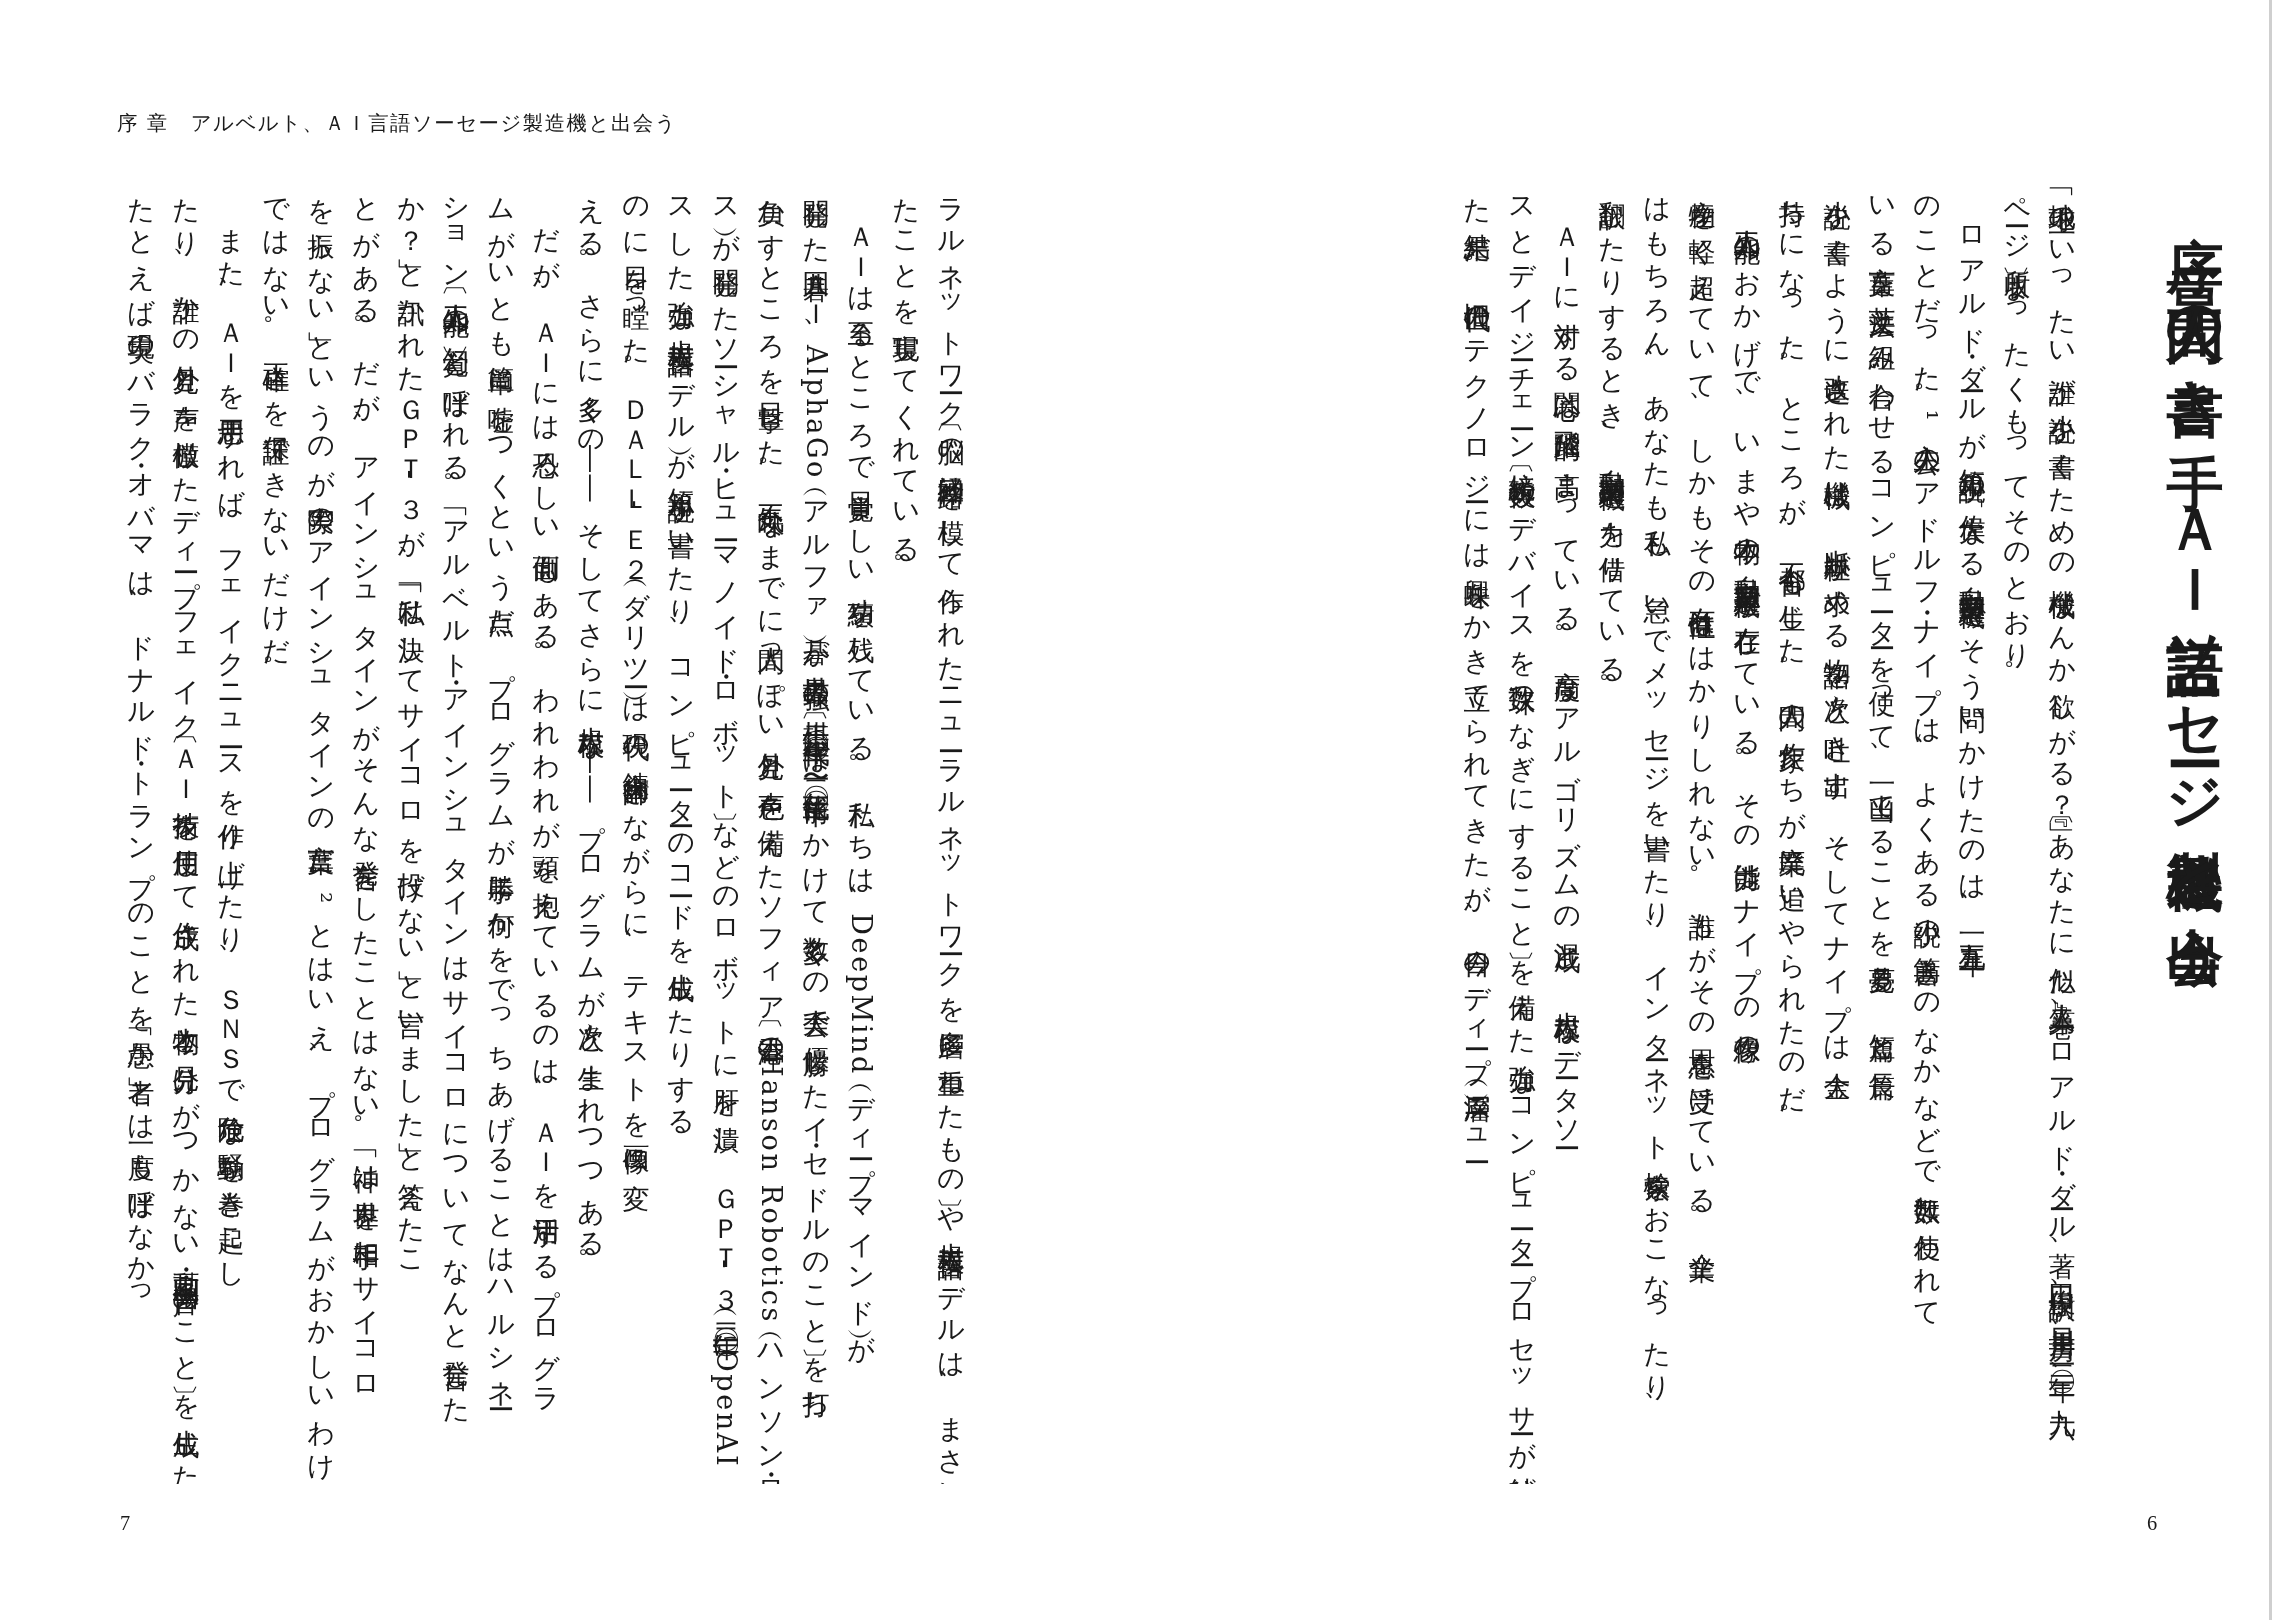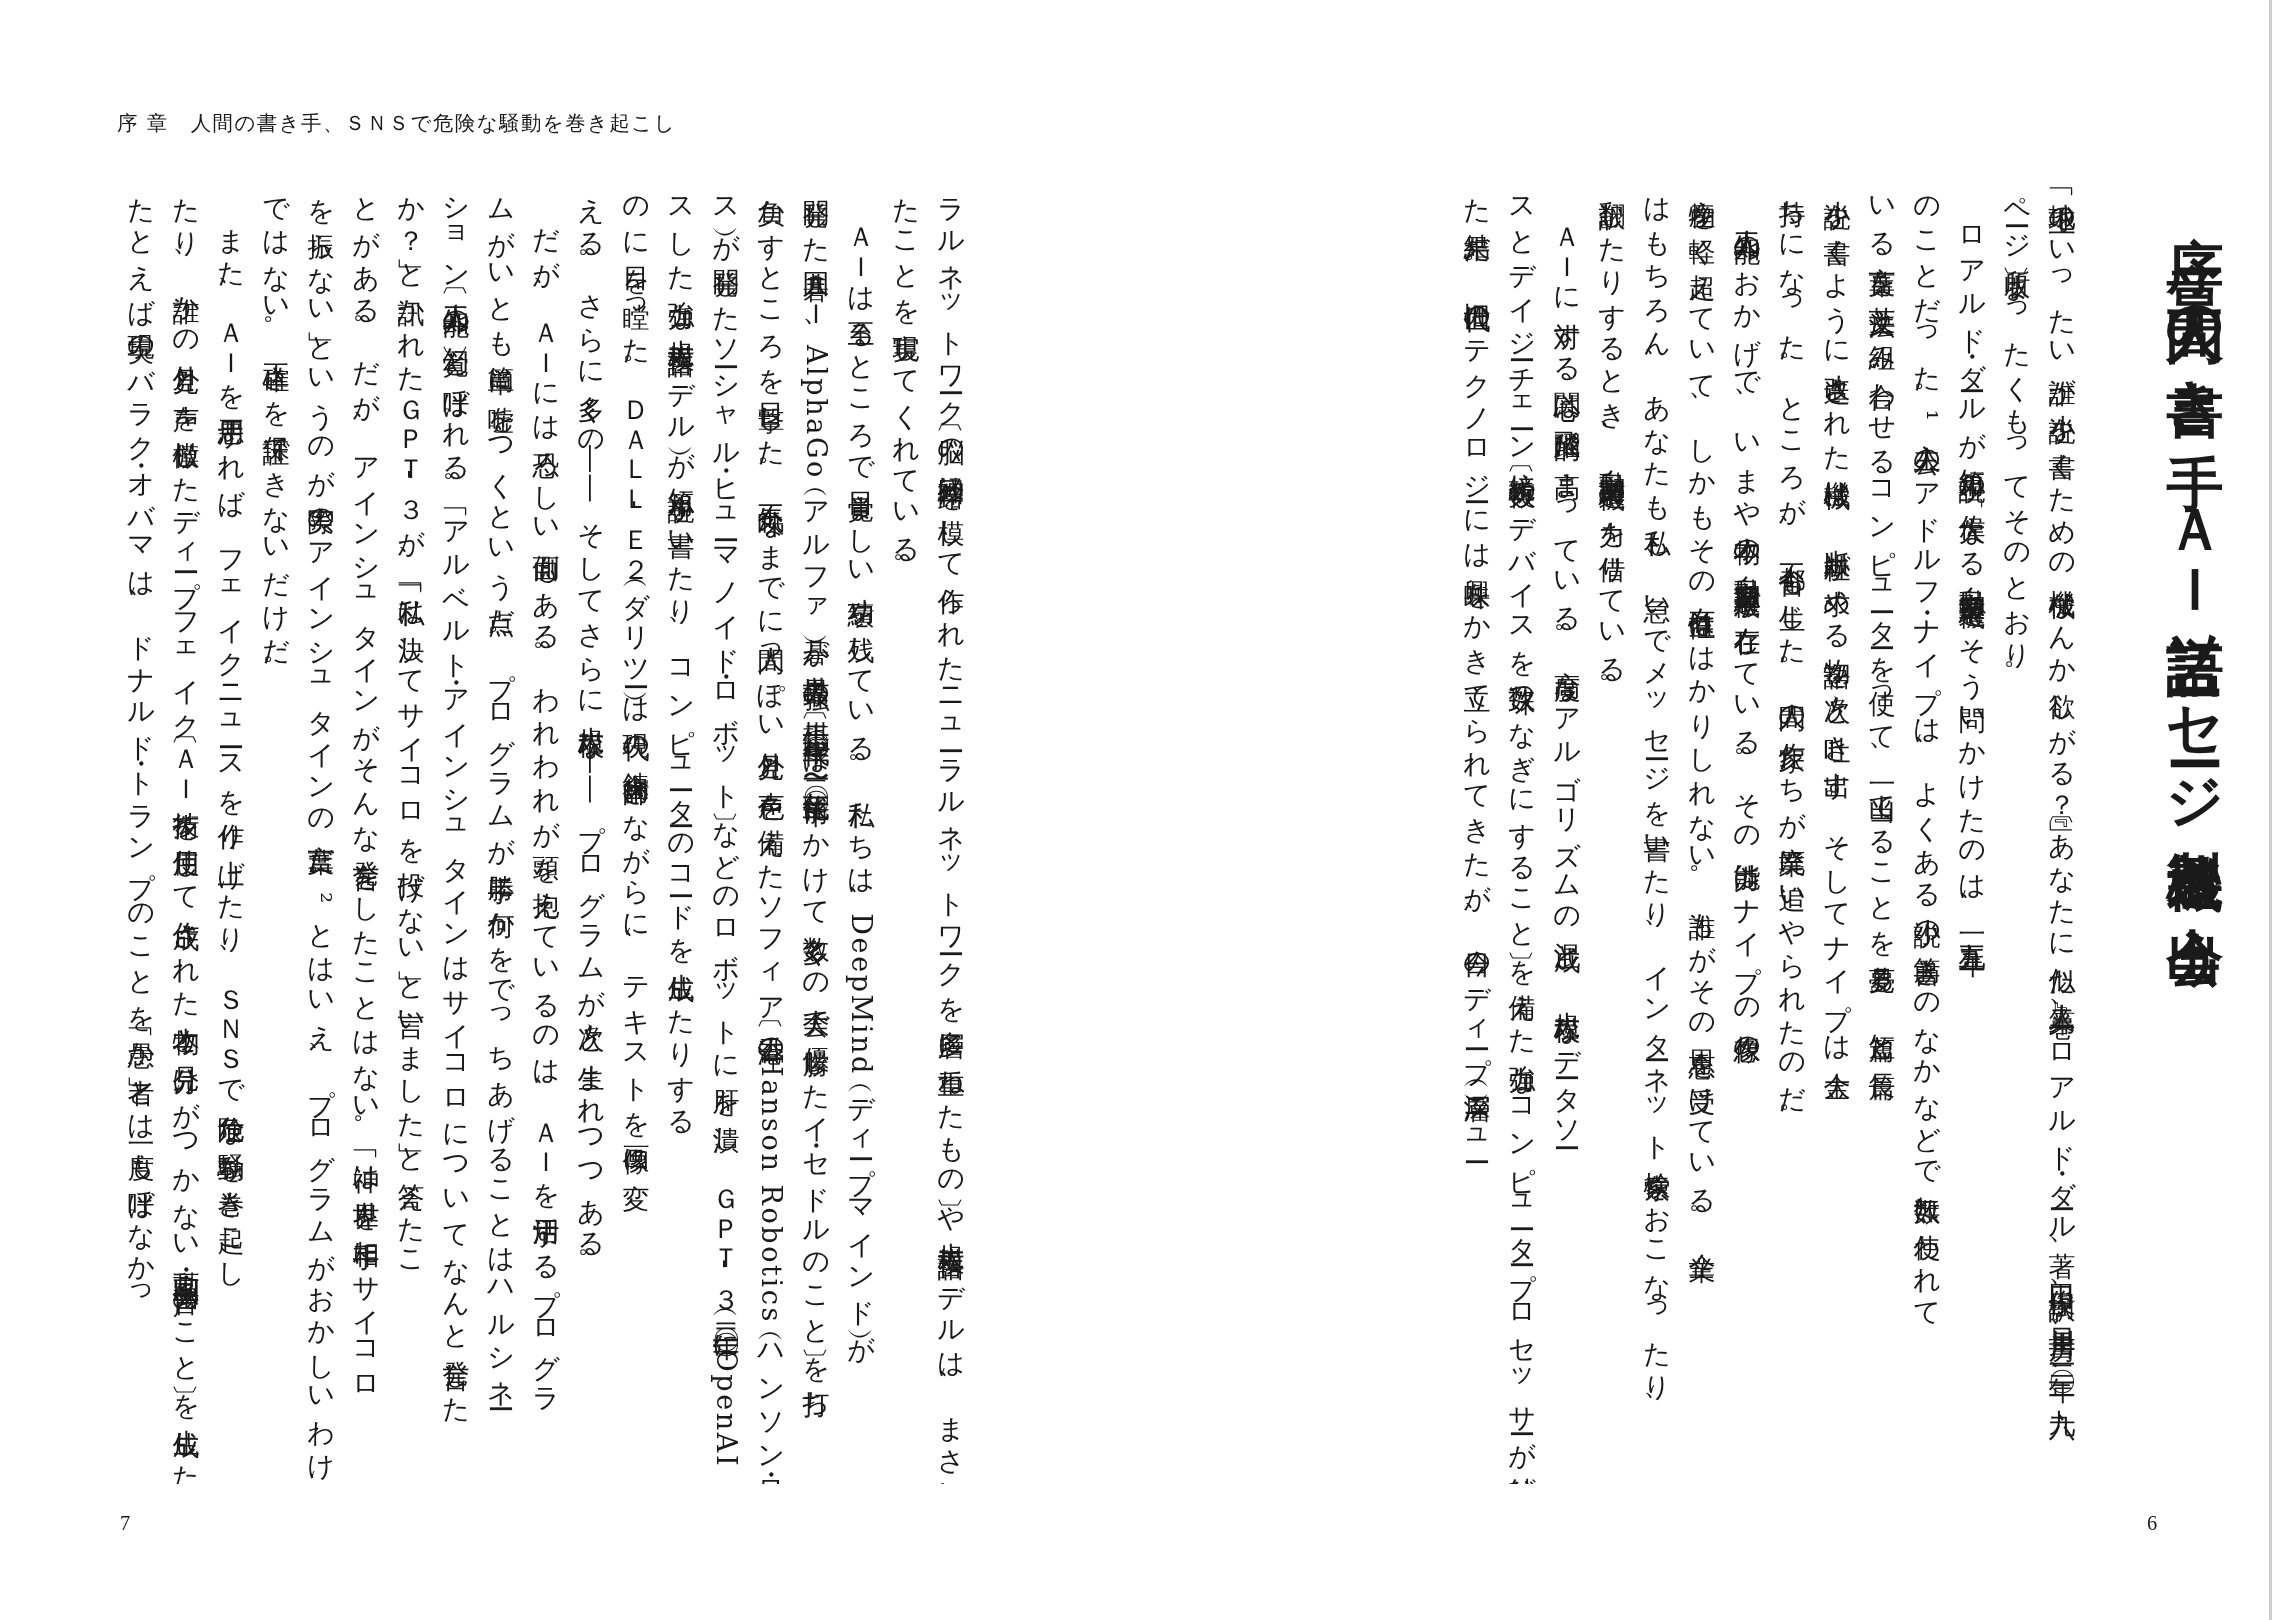--- a/index.html
+++ b/index.html
@@ -22,21 +22,21 @@
               display: flex; flex-direction: column; }
   .col-area.right-page { right: 188px; width: 1195px; }
   .col-area.left-page  { right: 1299px; width: 1195px; }
   .col { font-size: 27px; line-height: 45px; height: 1305px; white-space: nowrap; letter-spacing: 2.6px;
          font-family: "DejaVu Serif", serif; overflow: hidden; width: 45px; }
 </style>
 </head>
 <body>
 
 <div class="spread">
-  <div class="running-head">序 章　人間の書き手、ＳＮＳで危険な騒動を巻き起こし</div>
+  <div class="running-head">序 章　アルベルト、ＡＩ言語ソーセージ製造機と出会う</div>
 
   <div class="chapter-title">
     <span class="label">序 章</span><span>人間の書き手、ＡＩ言語ソーセージ製造機と出会う</span>
   </div>
 
   <div class="col-area right-page">
     <div class="col">「地球上のいったい誰が小説を書くための機械なんか欲しがる？」〔『あなたに似た人』第二巻、ロアルド・ダール著、田口俊樹訳、早川書房、二〇一三年、九六</div>
     <div class="col">ページ所収〕まったくもってそのとおり。</div>
     <div class="col">　ロアルド・ダールが短篇小説の「偉大なる自動文章製造機」でそう問いかけたのは、一九五三年</div>
     <div class="col">のことだった。¹主人公のアドルフ・ナイプは、よくある小説の筋書きのなかなどで無数に使われて</div>

